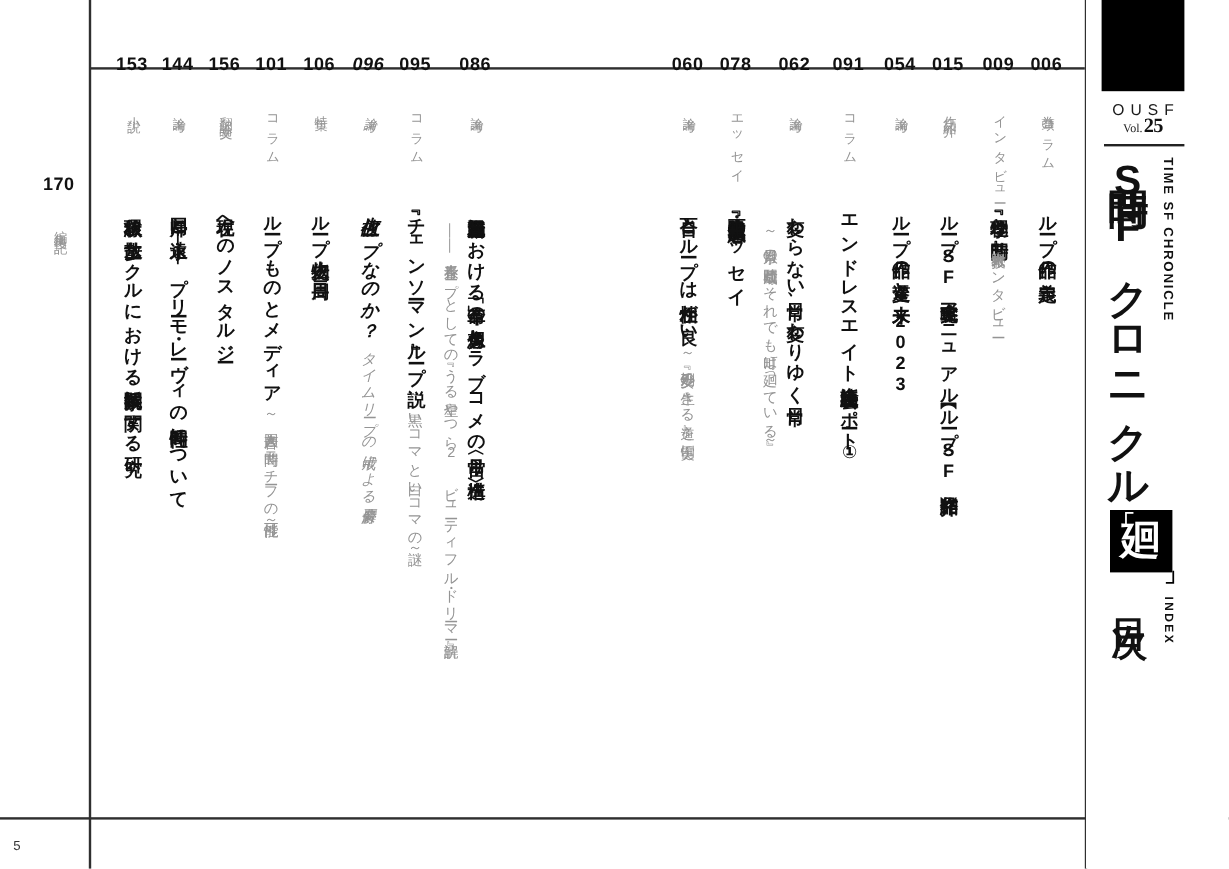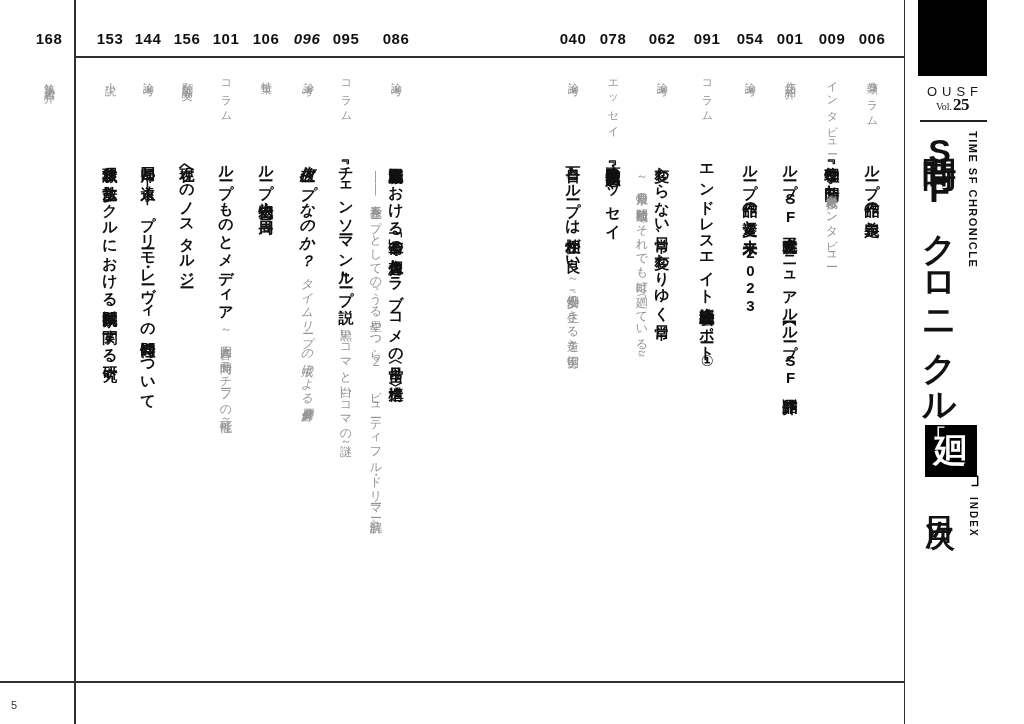--- a/index.html
+++ b/index.html
@@ -26,21 +26,21 @@
   .hline{position:absolute;height:1.5px;background:var(--rule);}
   .hline-top{left:75px;top:56px;width:829px;}
   .hline-bottom{left:0;top:681px;width:1024px;}
 
   
   .corner-num{position:absolute;font-size:11px;color:#333;}
   .corner-left{left:11px;top:699px;}
   .corner-right{left:1001px;top:698px;}
 
   
-  .entry{position:absolute;top:0;width:44px;height:611px;}
+  .entry{position:absolute;top:15px;width:44px;height:611px;}
   .entry .num{
     position:absolute;top:30px;left:0;width:100%;text-align:center;
     font-weight:700;font-size:15px;letter-spacing:.5px;color:var(--ink);
   }
   .entry .cat{
     position:absolute;top:73px;left:50%;transform:translateX(-50%);
     writing-mode:vertical-rl;font-size:11px;letter-spacing:2.5px;color:var(--muted);
     white-space:nowrap;
   }
   .entry .title{
@@ -92,37 +92,37 @@
 
   <div class="vline vline-left"></div>
   <div class="vline vline-right"></div>
   <div class="hline hline-top"></div>
   <div class="hline hline-bottom"></div>
 
   <div class="corner-num corner-left">5</div>
   <div class="corner-num corner-right">4</div>
 
   <div class="bm-item">
-    <div class="num" style="top:30px">168</div>
-    <div class="label" style="top:74px">執筆者紹介</div>
+    <div class="num" style="top:145px">170</div>
+    <div class="label" style="top:184px">編集後記</div>
   </div>
 
   <div id="toc-entries">
       <div class="entry" style="left: 850px;">
         <div class="num">006</div>
         <div class="cat">巻頭コラム</div>
         <div class="title"><span><span>ループ作品の定義</span></span></div>
       </div>
       <div class="entry" style="left: 810px;">
         <div class="num">009</div>
         <div class="cat">インタビュー</div>
         <div class="title"><span><span>『物理学と時間』</span></span><span class="sub inline"><span>大野木教授インタビュー</span></span></div>
       </div>
       <div class="entry" style="left: 768px;">
-        <div class="num">001</div>
+        <div class="num">015</div>
         <div class="cat">作品紹介</div>
         <div class="title"><span><span>ループ</span><span class="vup">SF</span><span>完全攻略マニュアル【ループ</span><span class="vup">SF</span><span>作品紹介】</span></span></div>
       </div>
       <div class="entry" style="left: 728px;">
         <div class="num">054</div>
         <div class="cat">論考</div>
         <div class="title"><span><span>ループ作品の変遷と未来　</span><span class="vup">2023</span></span></div>
       </div>
       <div class="entry" style="left: 685px;">
         <div class="num">091</div>
@@ -133,21 +133,21 @@
         <div class="num">062</div>
         <div class="cat">論考</div>
         <div class="title"><span><span>変わらない日常、変わりゆく日常</span></span><span class="sub newline"><span>～日常系の時間構成と『それでも町は廻っている』～</span></span></div>
       </div>
       <div class="entry" style="left: 591px;">
         <div class="num">078</div>
         <div class="cat">エッセイ</div>
         <div class="title"><span><span>映画『君愛・僕愛』感想・エッセイ</span></span></div>
       </div>
       <div class="entry" style="left: 551px;">
-        <div class="num">040</div>
+        <div class="num">060</div>
         <div class="cat">論考</div>
         <div class="title"><span><span>百合とループは相性が良い</span></span><span class="sub inline"><span>～『処刑少女の生きる道』を実例に～</span></span></div>
       </div>
       <div class="entry" style="left: 374px;">
         <div class="num">086</div>
         <div class="cat">論考</div>
         <div class="title"><span><span>新左翼運動における「革命」の想像力とラブコメの〈宙吊り〉構造</span></span><span class="sub newline"><span>――青春系ループとしての『うる星やつら</span><span class="vup">2</span><span>　ビューティフル・ドリーマー』読解</span></span></div>
       </div>
       <div class="entry" style="left: 324px;">
         <div class="num">095</div>

